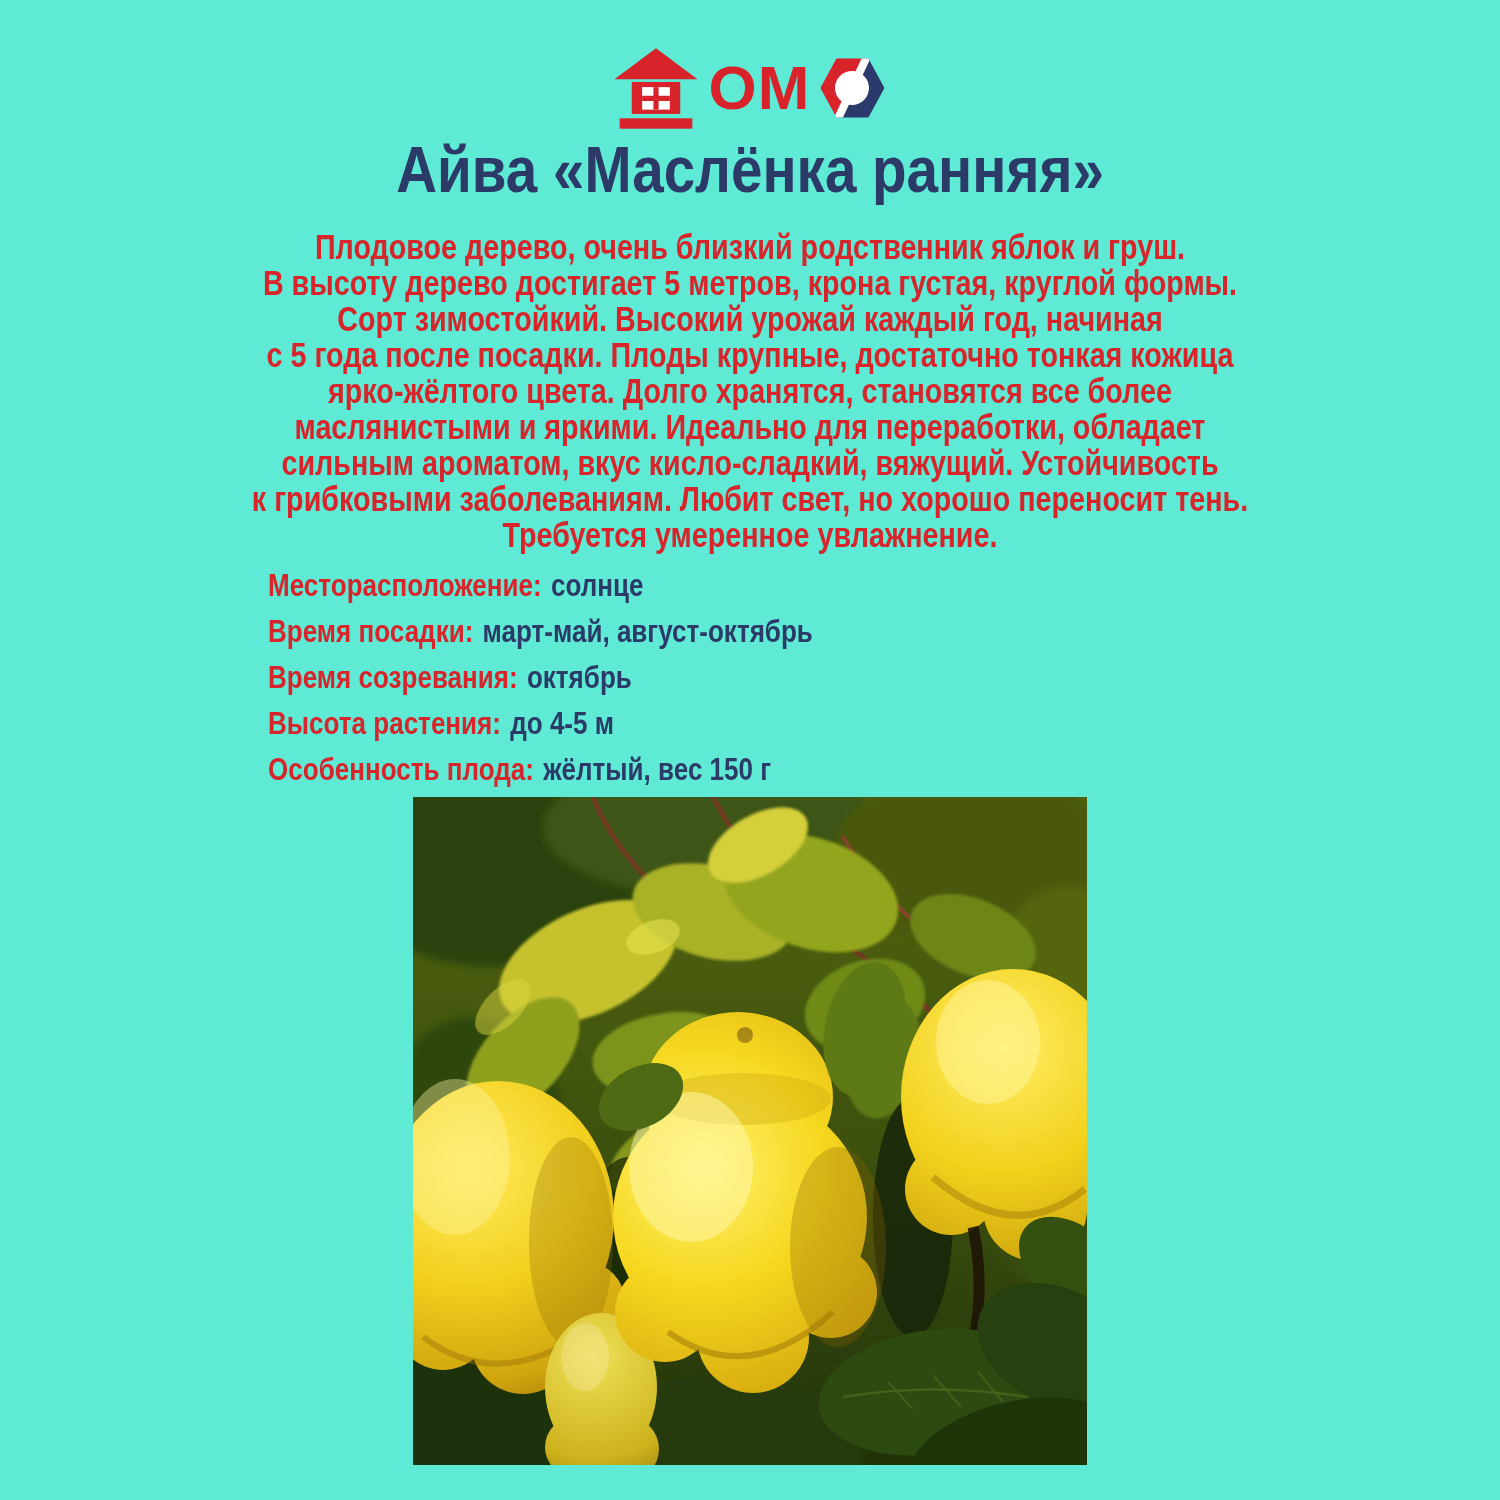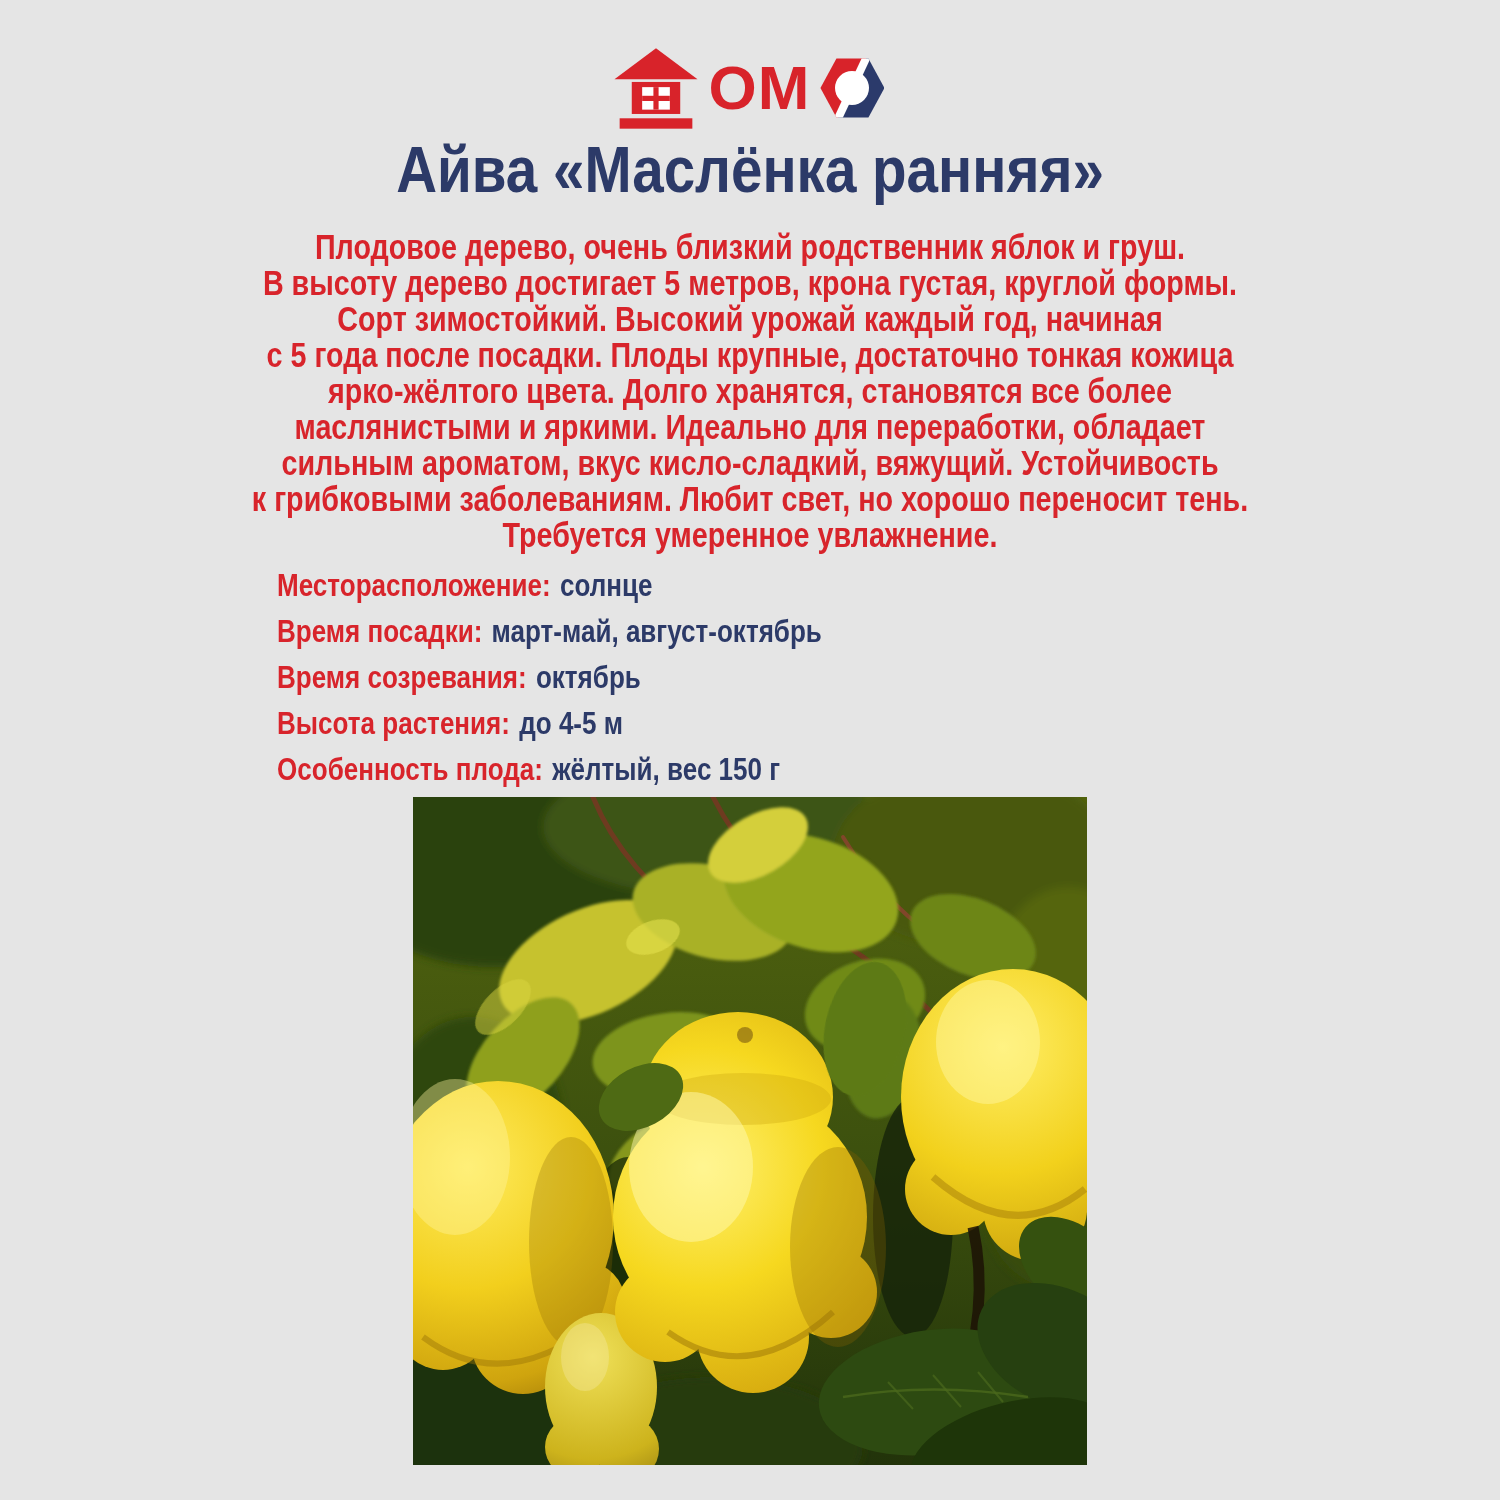--- a/index.html
+++ b/index.html
@@ -1,19 +1,19 @@
 <!DOCTYPE html>
 <html><head>
 <meta charset="utf-8">
 <style>
   html,body{margin:0;padding:0;background:#ffffff;}
   .page{
     position:relative;
     width:1500px;height:1500px;
-    background:#e5e5e5;
+    background:#5eead4;
     overflow:hidden;
     font-family:"Liberation Sans","DejaVu Sans",sans-serif;
   }
 
   
   .logo-row{
     position:absolute;top:44px;left:0;width:100%;height:88px;
     display:flex;justify-content:center;align-items:center;gap:5px;
   }
   .house-svg{width:90px;height:84px;margin-right:3px;}
@@ -38,21 +38,21 @@
   }
 
   
   .desc{
     position:absolute;top:229px;left:0;width:100%;
     text-align:center;font-size:35px;line-height:36px;font-weight:700;
     color:#d8242b;white-space:pre-line;transform:scaleX(0.82);
   }
 
   
-  .specs{position:absolute;top:570px;left:277px;}
+  .specs{position:absolute;top:570px;left:268px;}
   .spec{
     display:flex;gap:11px;margin-bottom:15px;white-space:nowrap;
     font-size:31px;line-height:31px;font-weight:700;
     transform:scaleX(0.84);transform-origin:left center;
   }
   .spec .k{color:#d8242b;}
   .spec .v{color:#2c3a68;}
 
   
   .photo{position:absolute;left:413px;top:797px;width:674px;height:668px;margin:0;}

